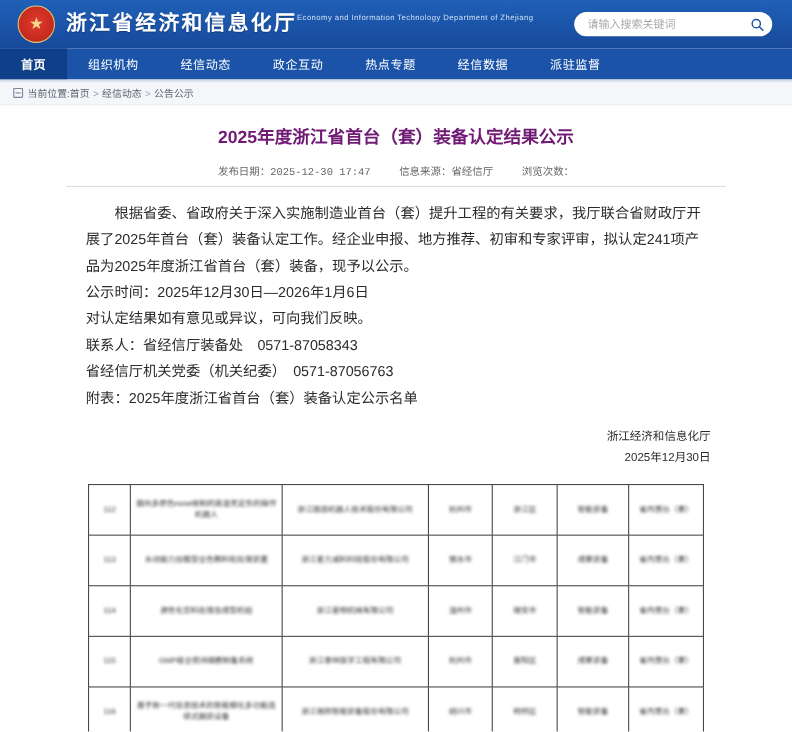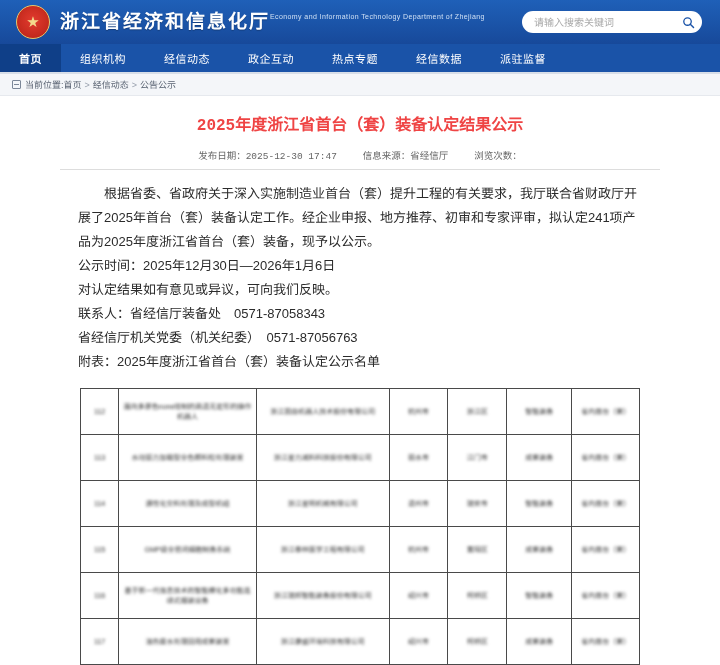--- a/index.html
+++ b/index.html
@@ -130,24 +130,23 @@
 
   
   .article {
     padding: 14px 70px 0 70px;
     background: #ffffff;
   }
   .doc-title {
     text-align: center;
     font-size: 16px;
     font-weight: bold;
-    color: #ef4444;
+    color: #701a75;
     line-height: 1.5;
     padding: 4px 0 10px 0;
-    font-family: Liberation Mono, monospace;
   }
   .meta {
     display: flex;
     justify-content: center;
     gap: 26px;
     font-size: 9.5px;
     color: #666;
     padding-bottom: 7px;
     font-family: Liberation Mono, monospace;
   }
@@ -257,20 +256,24 @@
 
     <div class="body-text">
       <p class="indent">根据省委、省政府关于深入实施制造业首台（套）提升工程的有关要求，我厅联合省财政厅开展了2025年首台（套）装备认定工作。经企业申报、地方推荐、初审和专家评审，拟认定241项产品为2025年度浙江省首台（套）装备，现予以公示。</p>
       <p>公示时间：2025年12月30日—2026年1月6日</p>
       <p>对认定结果如有意见或异议，可向我们反映。</p>
       <p>联系人：省经信厅装备处　0571-87058343</p>
       <p>省经信厅机关党委（机关纪委）　0571-87056763</p>
       <p>附表：2025年度浙江省首台（套）装备认定公示名单</p>
     </div>
 
+    <div class="signature">
+      <div>浙江经济和信息化厅</div>
+      <div>2025年12月30日</div>
+    </div>
   </div>
 
   <div class="table-area">
     <table class="attach">
       <tbody>
         <tr class="blurred">
           <td class="c-no">112</td>
           <td class="c-name">面向多原色none绘制的高温无定形的操作机器人</td>
           <td class="c-corp">浙江国自机器人技术股份有限公司</td>
           <td class="c-city">杭州市</td>

